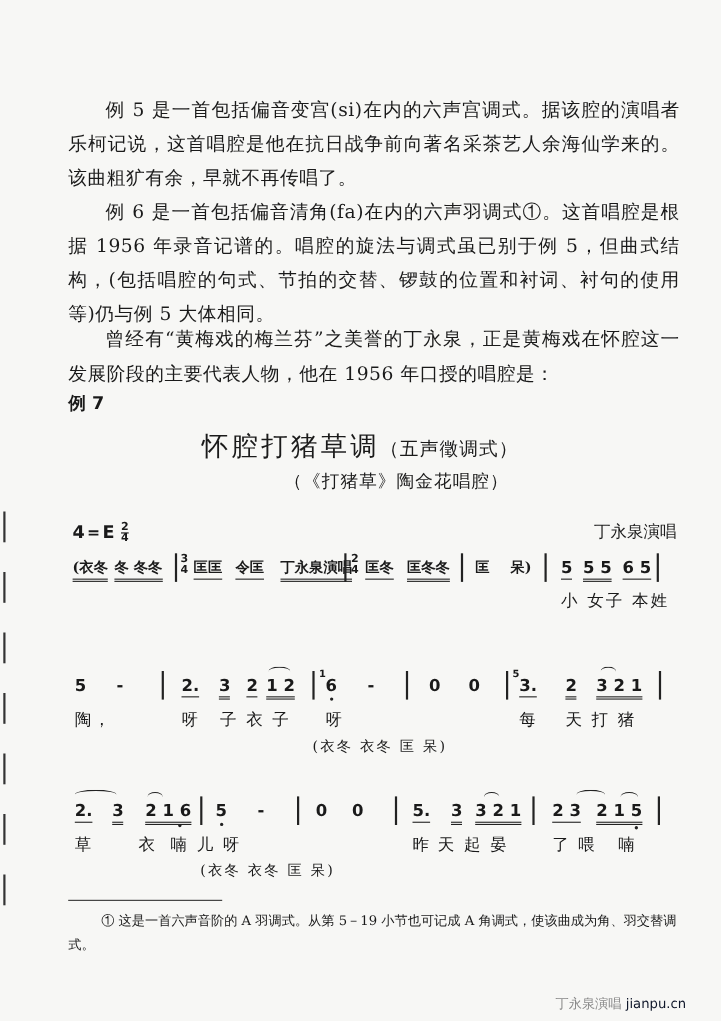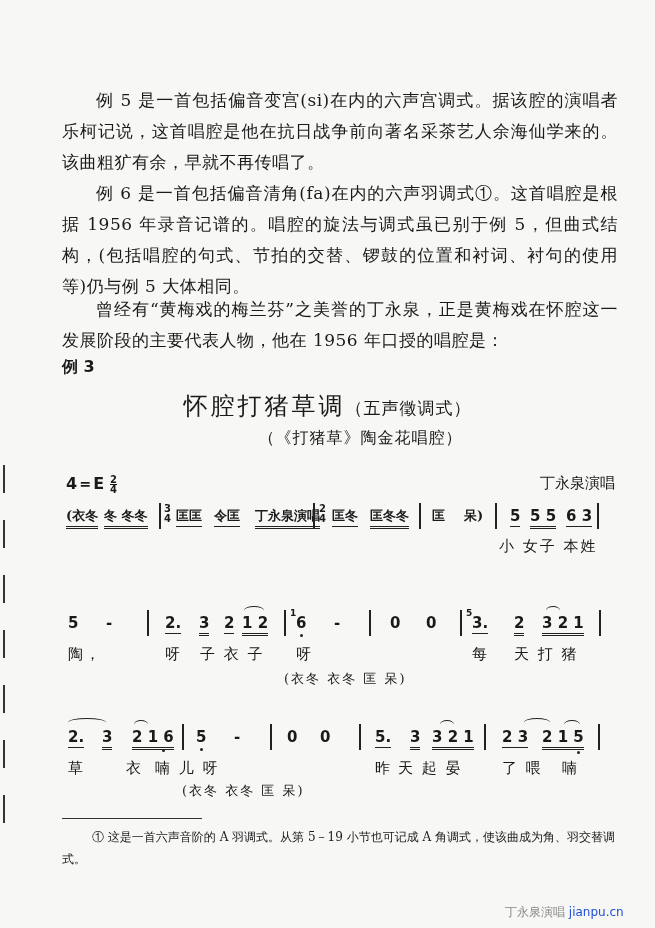--- a/index.html
+++ b/index.html
@@ -64,30 +64,30 @@
     font-size: 12px; line-height: 22px; text-indent: 30px;
   }
   .page-number {
     position: absolute; left: 565px; top: 878px;
     font-size: 17px; font-weight: bold; margin-top: 48px;
   }
   .watermark {
     position: absolute; left: 505px; top: 904px; font-size: 12px; color: #888;
     font-family: "DejaVu Sans", sans-serif;
   }
-  .watermark .url { color: #1d4ed8; }
+  .watermark .url { color: #0f172a; }
   .binding-mark { position: absolute; left: 3px; width: 2px; background: #333; }
 </style>
 </head>
 <body>
 
 <div class="para indent" style="top:85px">例 5 是一首包括偏音变宫(si)在内的六声宫调式。据该腔的演唱者乐柯记说，这首唱腔是他在抗日战争前向著名采茶艺人余海仙学来的。该曲粗犷有余，早就不再传唱了。</div>
 <div class="para indent" style="top:178px">例 6 是一首包括偏音清角(fa)在内的六声羽调式①。这首唱腔是根据 1956 年录音记谱的。唱腔的旋法与调式虽已别于例 5，但曲式结构，(包括唱腔的句式、节拍的交替、锣鼓的位置和衬词、衬句的使用等)仍与例 5 大体相同。</div>
 <div class="para indent" style="top:294px">曾经有“黄梅戏的梅兰芬”之美誉的丁永泉，正是黄梅戏在怀腔这一发展阶段的主要代表人物，他在 1956 年口授的唱腔是：</div>
-<div class="example-label">例 3</div>
+<div class="example-label">例 7</div>
 
 <div class="song-title">
   <span>怀腔打猪草调</span><span class="mode">（五声徵调式）</span>
 </div>
 <div class="song-subtitle">（《打猪草》陶金花唱腔）</div>
 
 <div class="key">
   <span>4＝E</span>
   <span class="frac">
     <span>2</span>
@@ -108,23 +108,23 @@
   <span class="barline" style="left:251px"></span>
   <span class="tok" style="left:257px;font-size:10px;top:-3px;line-height:10px">2<br>4</span>
   <span class="tok perc ul1" style="left:270px">匡冬</span>
   <span class="tok perc ul2" style="left:308px">匡冬冬</span>
   <span class="barline" style="left:357px"></span>
   <span class="tok perc" style="left:370px">匡</span>
   <span class="tok perc" style="left:402px">呆)</span>
   <span class="barline" style="left:433px"></span>
   <span class="tok ul1" style="left:448px">5</span>
   <span class="tok ul2" style="left:468px">5 5</span>
-  <span class="tok ul1" style="left:504px">6 3</span>
+  <span class="tok ul1" style="left:504px">6 5</span>
   <span class="barline" style="left:535px"></span>
-  <span class="lyric" style="left:437px;top:30px">小 女子 本姓</span>
+  <span class="lyric" style="left:448px;top:30px">小 女子 本姓</span>
 </div>
 
 <div class="row" style="top:614px">
   <span class="tok" style="left:6px">5</span>
   <span class="tok" style="left:44px">-</span>
   <span class="barline" style="left:85px"></span>
   <span class="tok ul1" style="left:103px">2.</span>
   <span class="tok ul2" style="left:137px">3</span>
   <span class="tok ul1" style="left:162px">2</span>
   <span class="tok ul2" style="left:180px">1 2</span>

